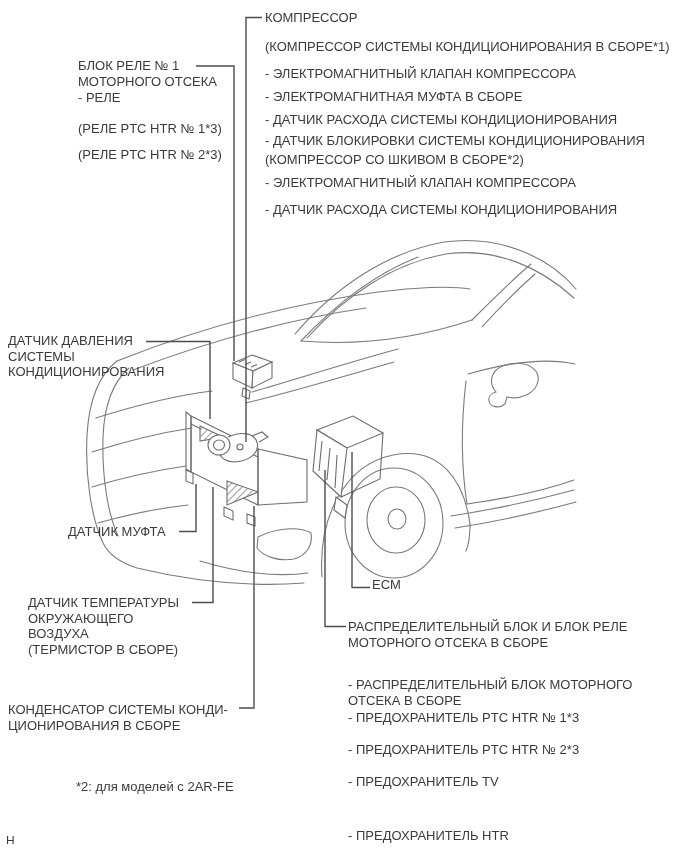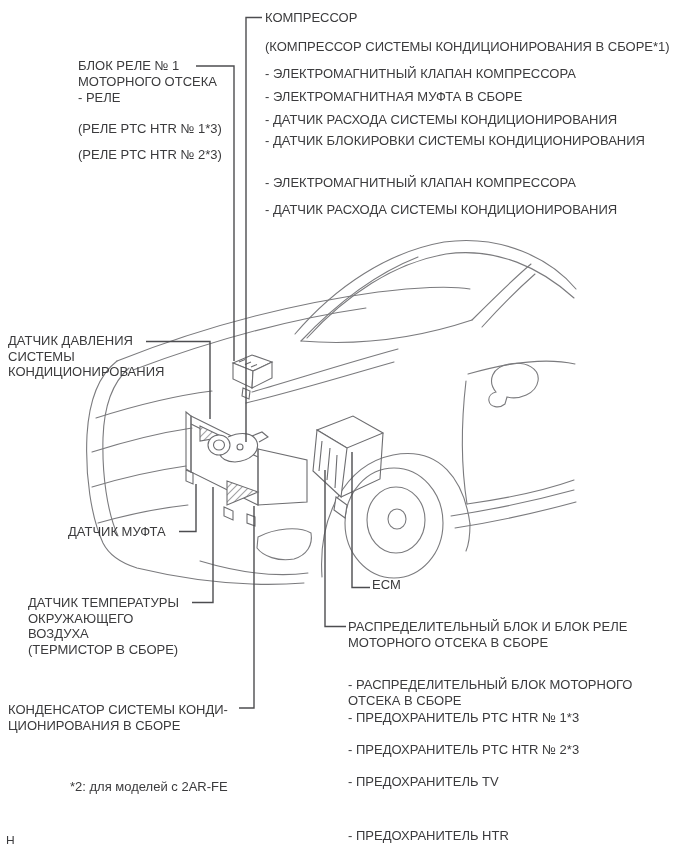--- a/index.html
+++ b/index.html
@@ -120,20 +120,21 @@
       <path d="M346,626.5 H325 V470"></path>
     </g>
   </svg>
 
   <div class="lbl" style="left:265px;top:10px">КОМПРЕССОР</div>
   <div class="lbl" style="left:265px;top:39px">(КОМПРЕССОР СИСТЕМЫ КОНДИЦИОНИРОВАНИЯ В СБОРЕ*1)</div>
   <div class="lbl" style="left:265px;top:66px">- ЭЛЕКТРОМАГНИТНЫЙ КЛАПАН КОМПРЕССОРА</div>
   <div class="lbl" style="left:265px;top:89px">- ЭЛЕКТРОМАГНИТНАЯ МУФТА В СБОРЕ</div>
   <div class="lbl" style="left:265px;top:112px">- ДАТЧИК РАСХОДА СИСТЕМЫ КОНДИЦИОНИРОВАНИЯ</div>
   <div class="lbl" style="left:265px;top:133px">- ДАТЧИК БЛОКИРОВКИ СИСТЕМЫ КОНДИЦИОНИРОВАНИЯ</div>
+  <div class="lbl" style="left:265px;top:152px">(КОМПРЕССОР СО ШКИВОМ В СБОРЕ*2)</div>
   <div class="lbl" style="left:265px;top:175px">- ЭЛЕКТРОМАГНИТНЫЙ КЛАПАН КОМПРЕССОРА</div>
   <div class="lbl" style="left:265px;top:202px">- ДАТЧИК РАСХОДА СИСТЕМЫ КОНДИЦИОНИРОВАНИЯ</div>
 
   <div class="lbl" style="left:78px;top:58px">БЛОК РЕЛЕ № 1
 МОТОРНОГО ОТСЕКА</div>
   <div class="lbl" style="left:78px;top:90px">- РЕЛЕ</div>
   <div class="lbl" style="left:78px;top:121px">(РЕЛЕ PTC HTR № 1*3)</div>
   <div class="lbl" style="left:78px;top:147px">(РЕЛЕ PTC HTR № 2*3)</div>
 
   <div class="lbl" style="left:8px;top:333px">ДАТЧИК ДАВЛЕНИЯ
@@ -150,17 +151,17 @@
   <div class="lbl" style="left:372px;top:577px">ECM</div>
   <div class="lbl" style="left:348px;top:619px">РАСПРЕДЕЛИТЕЛЬНЫЙ БЛОК И БЛОК РЕЛЕ
 МОТОРНОГО ОТСЕКА В СБОРЕ</div>
   <div class="lbl" style="left:348px;top:677px">- РАСПРЕДЕЛИТЕЛЬНЫЙ БЛОК МОТОРНОГО
 ОТСЕКА В СБОРЕ</div>
   <div class="lbl" style="left:348px;top:710px">- ПРЕДОХРАНИТЕЛЬ PTC HTR № 1*3</div>
   <div class="lbl" style="left:348px;top:742px">- ПРЕДОХРАНИТЕЛЬ PTC HTR № 2*3</div>
   <div class="lbl" style="left:348px;top:774px">- ПРЕДОХРАНИТЕЛЬ TV</div>
   <div class="lbl" style="left:348px;top:828px">- ПРЕДОХРАНИТЕЛЬ HTR</div>
 
-  <div class="lbl" style="left:70px;top:779px">*2: для моделей с 2AR-FE</div>
+  <div class="lbl" style="left:76px;top:779px">*2: для моделей с 2AR-FE</div>
 
   <div class="lbl mark" style="left:6px;top:834px">Н</div>
 
 </div>
 
 </body></html>

